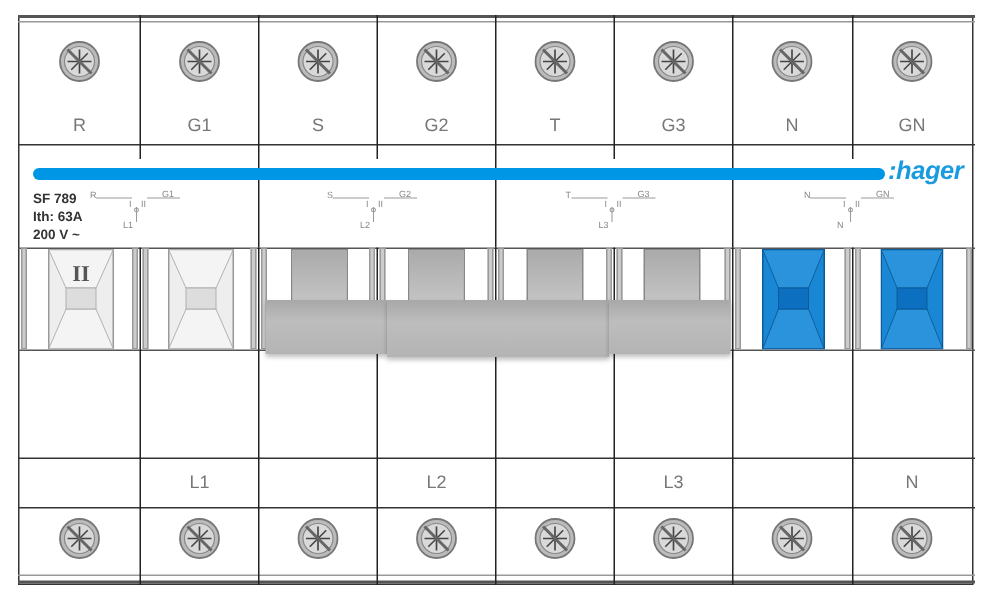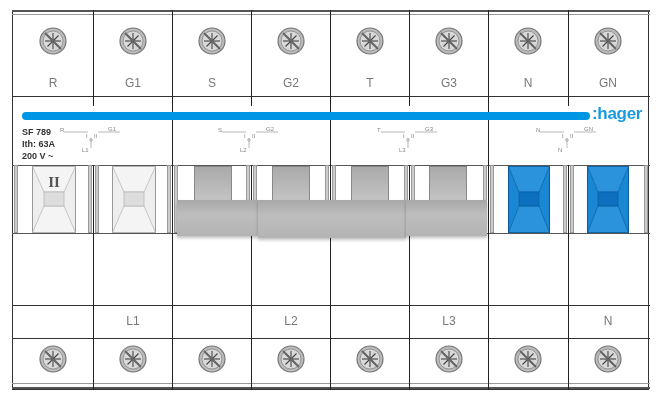--- a/index.html
+++ b/index.html
@@ -7,21 +7,21 @@
   .abs{position:absolute;}
   .frame{left:12px;top:10px;width:637px;height:380px;border:1px solid #333;box-sizing:border-box;}
   .topdbl{left:12px;top:10px;width:638px;height:5px;border-top:2px solid #555;border-bottom:1px solid #999;box-sizing:border-box;}
   .botdbl{left:12px;top:383px;width:638px;height:6px;border-top:1px solid #999;border-bottom:2px solid #555;box-sizing:border-box;}
   .vline{width:1px;background:#222;}
   .hline{height:1px;background:#333;}
   .term{width:28px;height:28px;}
   .tlabel{font-size:12px;color:#777;text-align:center;width:80px;}
   .blabel{font-size:12px;color:#777;text-align:center;width:80px;}
   .bluebar{left:22px;top:112px;width:568px;height:8px;background:#0096e6;border-radius:4px;}
-  .brand{left:592px;top:104px;font-size:17px;font-weight:bold;color:#1a9be0;letter-spacing:-0.3px;}
+  .brand{left:592px;top:104px;font-size:17px;font-weight:bold;color:#1a9be0;letter-spacing:-0.3px;font-style:italic;}
   .spec{font-size:9px;font-weight:bold;color:#333;line-height:12px;}
   .rail{background:#ccc;border:1px solid #999;box-sizing:border-box;}
   .handle-grey{background:linear-gradient(#aaa,#c4c4c4);border:1px solid #888;box-sizing:border-box;}
   .gbar{background:linear-gradient(#a8a8a8,#bdbdbd 40%,#b4b4b4);box-shadow:0 2px 3px rgba(0,0,0,0.25);}
 </style>
 </head>
 <body>
 
 <svg width="0" height="0" style="position:absolute">
   <defs>

